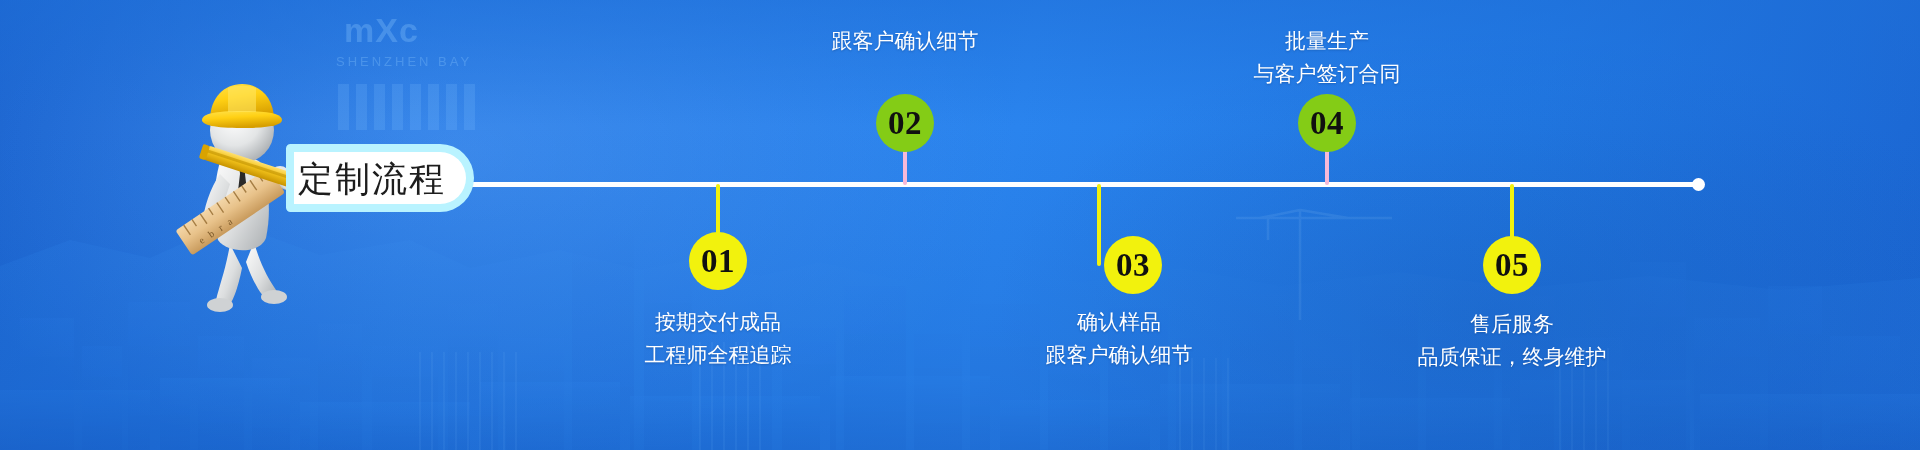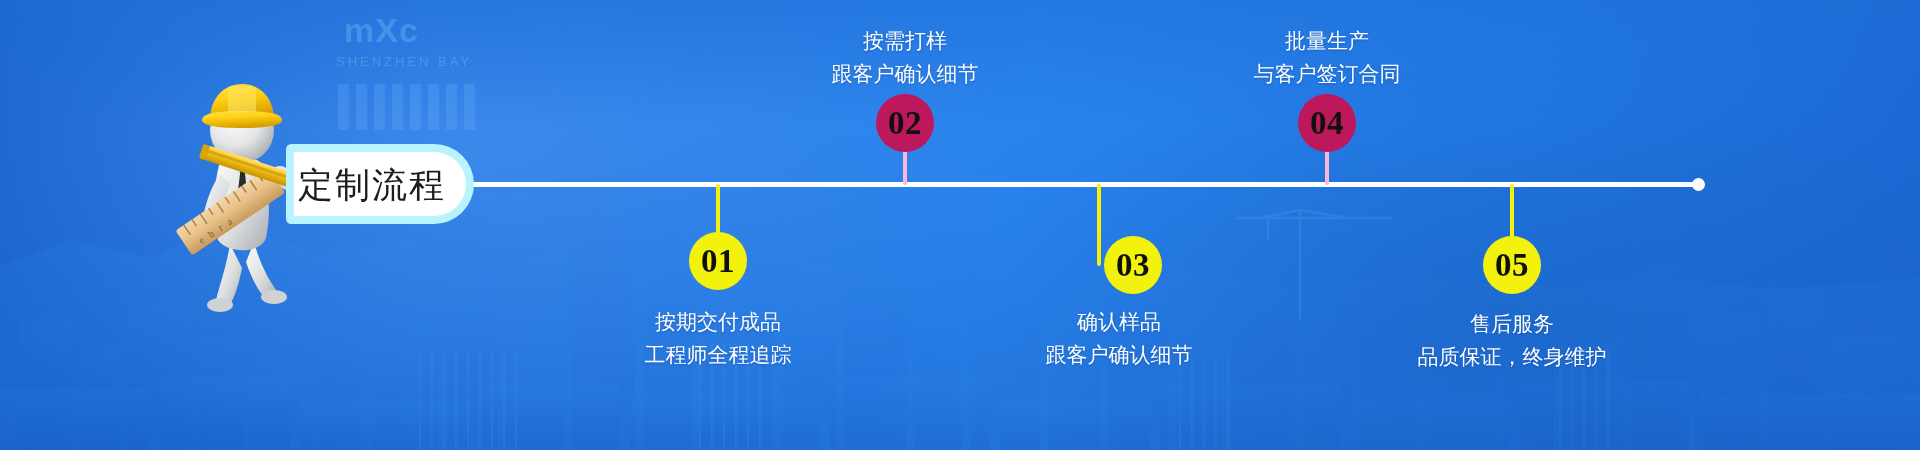--- a/index.html
+++ b/index.html
@@ -21,37 +21,37 @@
   .bg-haze{position:absolute;inset:0;
     background:linear-gradient(180deg, rgba(30,110,215,.55) 0%, rgba(30,110,215,0) 28%, rgba(23,92,190,.30) 100%);}
 
   
   .tl-line{position:absolute;left:470px;top:182px;width:1228px;height:5px;
     background:#ffffff;border-radius:3px;}
   .tl-cap{position:absolute;left:1692px;top:178px;width:13px;height:13px;
     border-radius:50%;background:#ffffff;}
 
   
-  .title-pill{position:absolute;left:286px;top:144px;width:188px;height:80px;
+  .title-pill{position:absolute;left:286px;top:144px;width:188px;height:68px;
     background:#ffffff;border:8px solid #b9f3ff;
     border-top-left-radius:6px;border-bottom-left-radius:6px;
     border-top-right-radius:46px;border-bottom-right-radius:46px;
     box-sizing:border-box;display:flex;align-items:center;}
   .title-pill .txt{font-size:35px;color:#1d1d1d;letter-spacing:2px;
     padding-left:4px;white-space:nowrap;line-height:1;}
 
   
   .node{position:absolute;}
   .stem{position:absolute;width:4px;border-radius:2px;}
   .bubble{position:absolute;width:58px;height:58px;border-radius:50%;
     display:flex;align-items:center;justify-content:center;
     font-family:"Liberation Serif","DejaVu Serif",serif;
     font-weight:700;font-size:33px;color:#101010;letter-spacing:.5px;}
   .bubble.yellow{background:#f2f20d;}
-  .bubble.pink{background:#be185d;}
+  .bubble.pink{background:#84cc16;}
   .stem.yellow{background:#f2f20d;}
   .stem.pink{background:#f7b9d8;}
 
   
   .cap{position:absolute;text-align:center;color:#ffffff;
     font-size:21px;line-height:33px;white-space:nowrap;
     transform:translateX(-50%);text-shadow:0 1px 2px rgba(10,50,110,.35);}
   .cap .l{display:block;}
 
   
@@ -237,21 +237,20 @@
   <div class="cap" style="left:718px;top:305px;">
     <span class="l">按期交付成品</span>
     <span class="l">工程师全程追踪</span>
   </div>
 
   <div class="node">
     <div class="stem pink" style="left:903px;top:100px;height:85px;"></div>
     <div class="bubble pink" style="left:876px;top:94px;">02</div>
   </div>
   <div class="cap" style="left:905px;top:24px;">
-    <span class="l">按需打样</span>
     <span class="l">跟客户确认细节</span>
   </div>
 
   <div class="node">
     <div class="stem yellow" style="left:1097px;top:184px;height:82px;"></div>
     <div class="bubble yellow" style="left:1104px;top:236px;">03</div>
   </div>
   <div class="cap" style="left:1099px;top:305px;margin-left:20px;">
     <span class="l">确认样品</span>
     <span class="l">跟客户确认细节</span>

